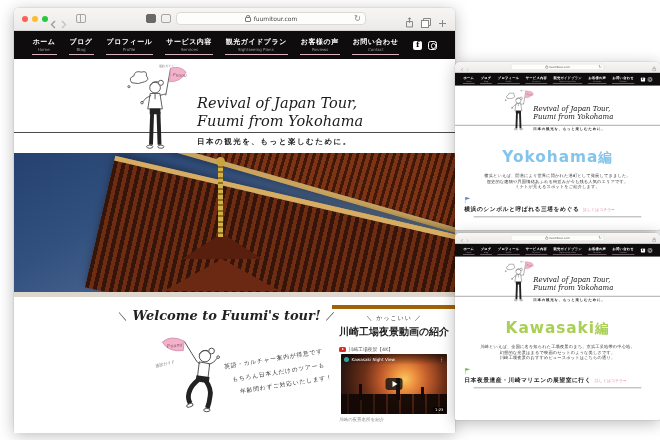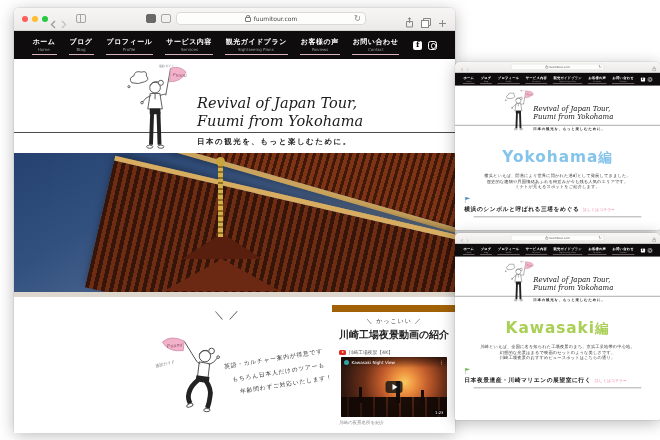--- a/index.html
+++ b/index.html
@@ -68,21 +68,21 @@
   
   .lower{position:relative;height:136px;background:#fff}
   .welcome-heading{position:absolute;left:95px;top:11px;width:235px;display:flex;align-items:flex-end;justify-content:center;gap:5px;color:#222}
   .w-decor{font-size:10px;color:#444}
   .w-text{font-family:"DejaVu Serif","Liberation Serif",serif;font-style:italic;font-weight:700;font-size:13px;white-space:nowrap}
   .char-run{position:absolute;left:138px;top:30px;width:104px;height:100px}
   .notes{position:absolute;left:212px;top:57px;transform:rotate(-9deg);color:#333}
   .notes div{font-size:5.8px;letter-spacing:.8px;margin-bottom:4.5px;white-space:nowrap}
   .notes div:nth-child(2){margin-left:6px}
   .notes div:nth-child(3){margin-left:12px}
-  .video-col{position:absolute;left:318px;top:8px;width:124px;border-top:7px solid #a16207;padding-top:5px;text-align:center}
+  .video-col{position:absolute;left:318px;top:8px;width:124px;border-top:4px solid #a16207;padding-top:5px;text-align:center}
   .v-decor{font-size:6px;color:#333;letter-spacing:1px}
   .v-heading{font-family:"DejaVu Serif","Liberation Serif",serif;font-size:10px;font-weight:700;color:#222;margin-top:2px;white-space:nowrap}
   .v-title-row{display:flex;align-items:center;gap:2.5px;margin:7px 0 2px;padding-left:7px}
   .yt-icon{width:7px;height:5px;background:#e02a20;border-radius:1.5px;position:relative;flex:0 0 auto}
   .yt-icon::after{content:"";position:absolute;left:2.6px;top:1.2px;border-left:2.5px solid #fff;border-top:1.3px solid transparent;border-bottom:1.3px solid transparent}
   .v-title{font-size:4.8px;color:#555;white-space:nowrap}
   .player{position:relative;width:106px;height:60px;margin:0 auto;background:radial-gradient(circle at 60% 42%,#f7c95e 0%,#ef9340 14%,#c25c2c 32%,#6e3018 55%,#2d1710 85%);overflow:hidden;border-radius:1px}
   .p-top{position:absolute;left:0;right:0;top:0;height:11px;background:linear-gradient(rgba(0,0,0,.55),rgba(0,0,0,0));display:flex;align-items:center;gap:2.5px;padding:0 3px}
   .p-avatar{width:5px;height:5px;border-radius:50%;background:#2fa3a0;flex:0 0 auto}
   .p-title{font-size:4.2px;color:#fff;flex:1;text-align:left;white-space:nowrap}
@@ -249,20 +249,21 @@
       <div class="roof roof-mid"></div>
       <div class="pag1"></div>
       <div class="pag2"></div>
       <div class="spire"></div>
       <div class="photo-haze"></div>
     </div>
 
     <div class="lower">
       <div class="welcome-heading">
         <span class="w-decor">＼</span>
+        <span class="w-text">Welcome to Fuumi's tour!</span>
         <span class="w-decor">／</span>
       </div>
       <svg class="char-run" viewBox="0 0 110 100">
           <use href="#sym-running"></use>
         </svg>
       <div class="notes">
         <div>英語・カルチャー案内が得意です</div>
         <div>もちろん日本人だけのツアーも</div>
         <div>年齢問わずご対応いたします！</div>
       </div>

